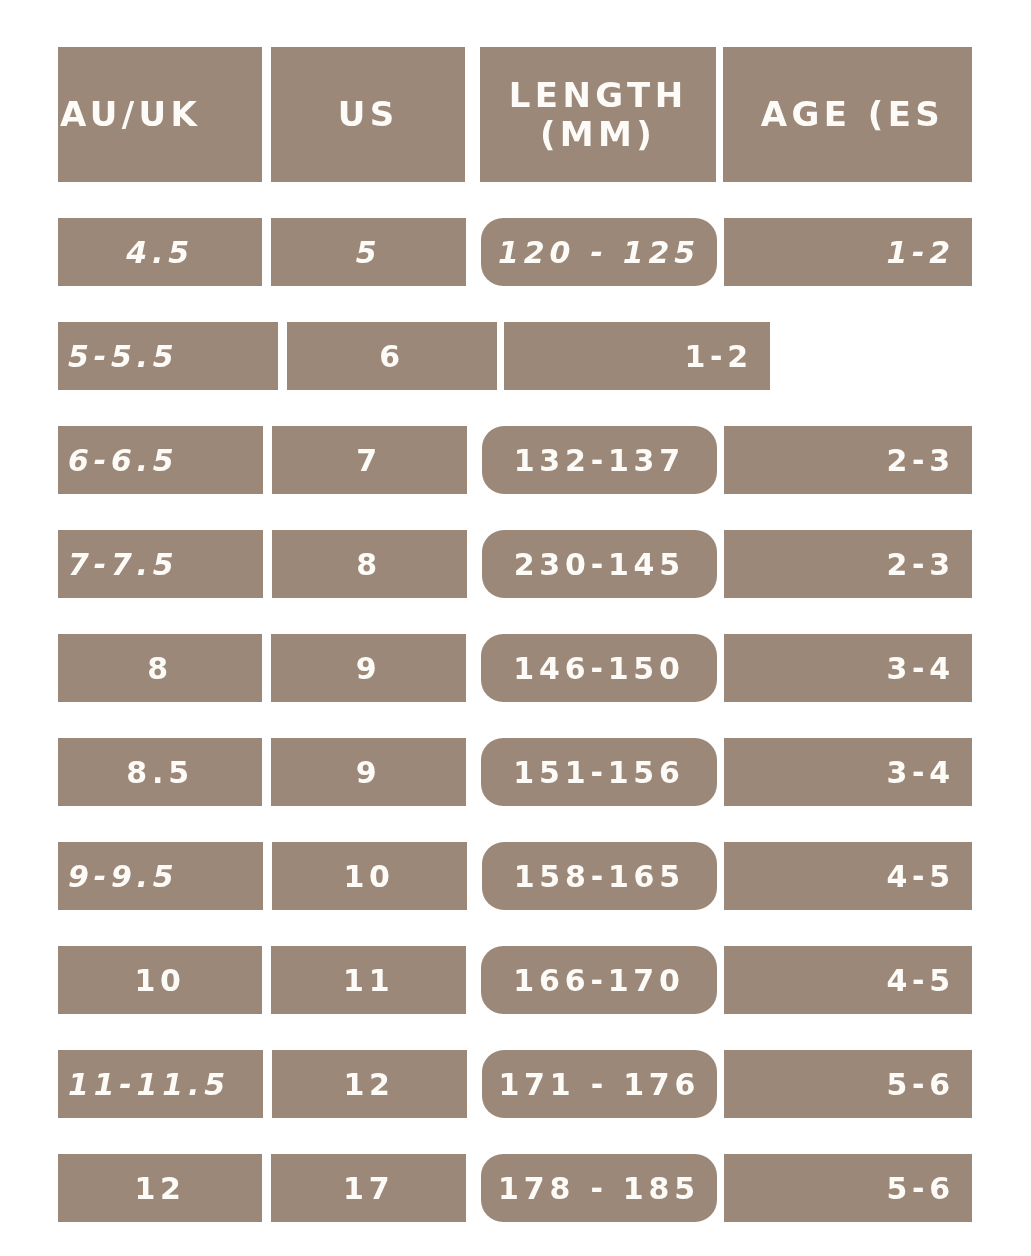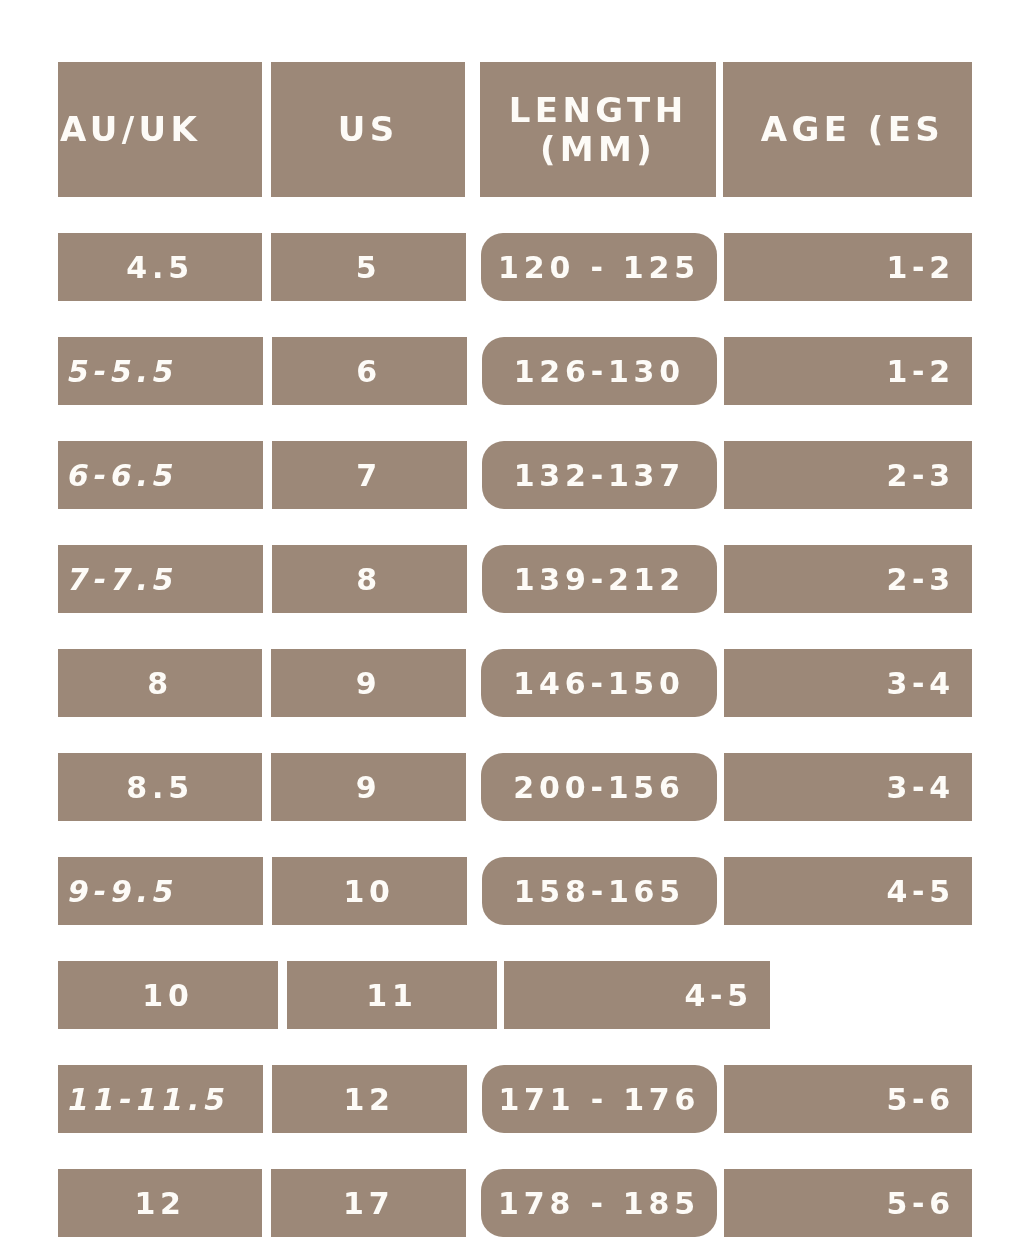--- a/index.html
+++ b/index.html
@@ -19,35 +19,35 @@
     width: 1031px;
     height: 1256px;
     background: #ffffff;
     overflow: hidden;
   }
 
   
   #size-table {
     position: absolute;
     left: 58px;
-    top: 62px;
+    top: 47px;
     width: 914px;       
     border-collapse: separate;
     border-spacing: 0;
   }
 
   .row {
     display: flex;
     width: 914px;
   }
 
   
   .row + .row { margin-top: 36px; }
   .row.header-row { margin-bottom: 0; }
-  .row.first-data-row { margin-top: 36px; }
+  .row.first-data-row { margin-top: 36px; font-style: italic; }
 
   .cell {
     background: #9c8878;
     color: #fdfbf7;
     box-sizing: border-box;
     display: flex;
     align-items: center;
     font-weight: 700;
     letter-spacing: 0.10em;
     overflow: hidden;
@@ -129,23 +129,20 @@
             <span>1-2</span>
           </div>
         </div>
         <div class="row data-row">
           <div class="cell c1 align-left">
             <span>5-5.5</span>
           </div>
           <div class="cell c2">
             <span>6</span>
           </div>
-          <div class="cell c3">
-            <span>126-130</span>
-          </div>
           <div class="cell c4">
             <span>1-2</span>
           </div>
         </div>
         <div class="row data-row">
           <div class="cell c1 align-left">
             <span>6-6.5</span>
           </div>
           <div class="cell c2">
             <span>7</span>
@@ -158,21 +155,21 @@
           </div>
         </div>
         <div class="row data-row">
           <div class="cell c1 align-left">
             <span>7-7.5</span>
           </div>
           <div class="cell c2">
             <span>8</span>
           </div>
           <div class="cell c3">
-            <span>139-212</span>
+            <span>230-145</span>
           </div>
           <div class="cell c4">
             <span>2-3</span>
           </div>
         </div>
         <div class="row data-row">
           <div class="cell c1">
             <span>8</span>
           </div>
           <div class="cell c2">
@@ -186,21 +183,21 @@
           </div>
         </div>
         <div class="row data-row">
           <div class="cell c1">
             <span>8.5</span>
           </div>
           <div class="cell c2">
             <span>9</span>
           </div>
           <div class="cell c3">
-            <span>200-156</span>
+            <span>151-156</span>
           </div>
           <div class="cell c4">
             <span>3-4</span>
           </div>
         </div>
         <div class="row data-row">
           <div class="cell c1 align-left">
             <span>9-9.5</span>
           </div>
           <div class="cell c2">
@@ -212,20 +209,23 @@
           <div class="cell c4">
             <span>4-5</span>
           </div>
         </div>
         <div class="row data-row">
           <div class="cell c1">
             <span>10</span>
           </div>
           <div class="cell c2">
             <span>11</span>
+          </div>
+          <div class="cell c3">
+            <span>166-170</span>
           </div>
           <div class="cell c4">
             <span>4-5</span>
           </div>
         </div>
         <div class="row data-row">
           <div class="cell c1 align-left">
             <span>11-11.5</span>
           </div>
           <div class="cell c2">

